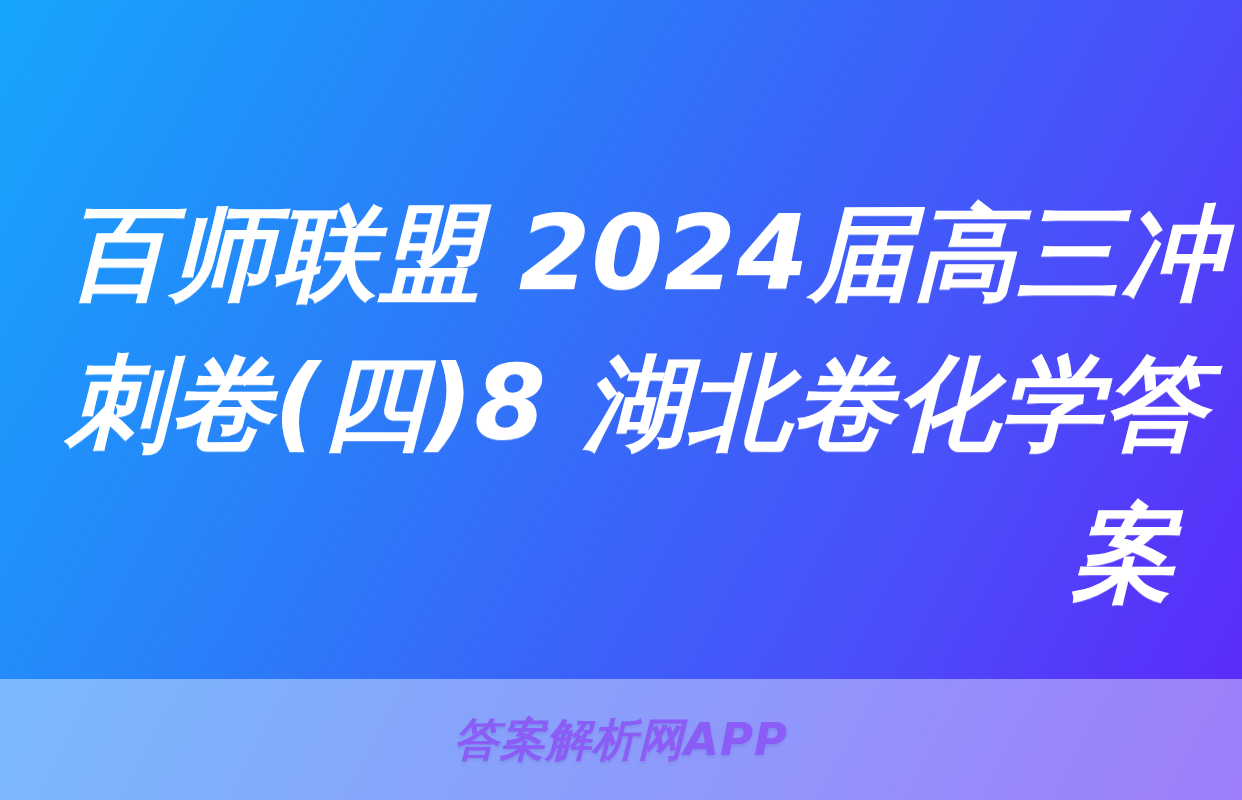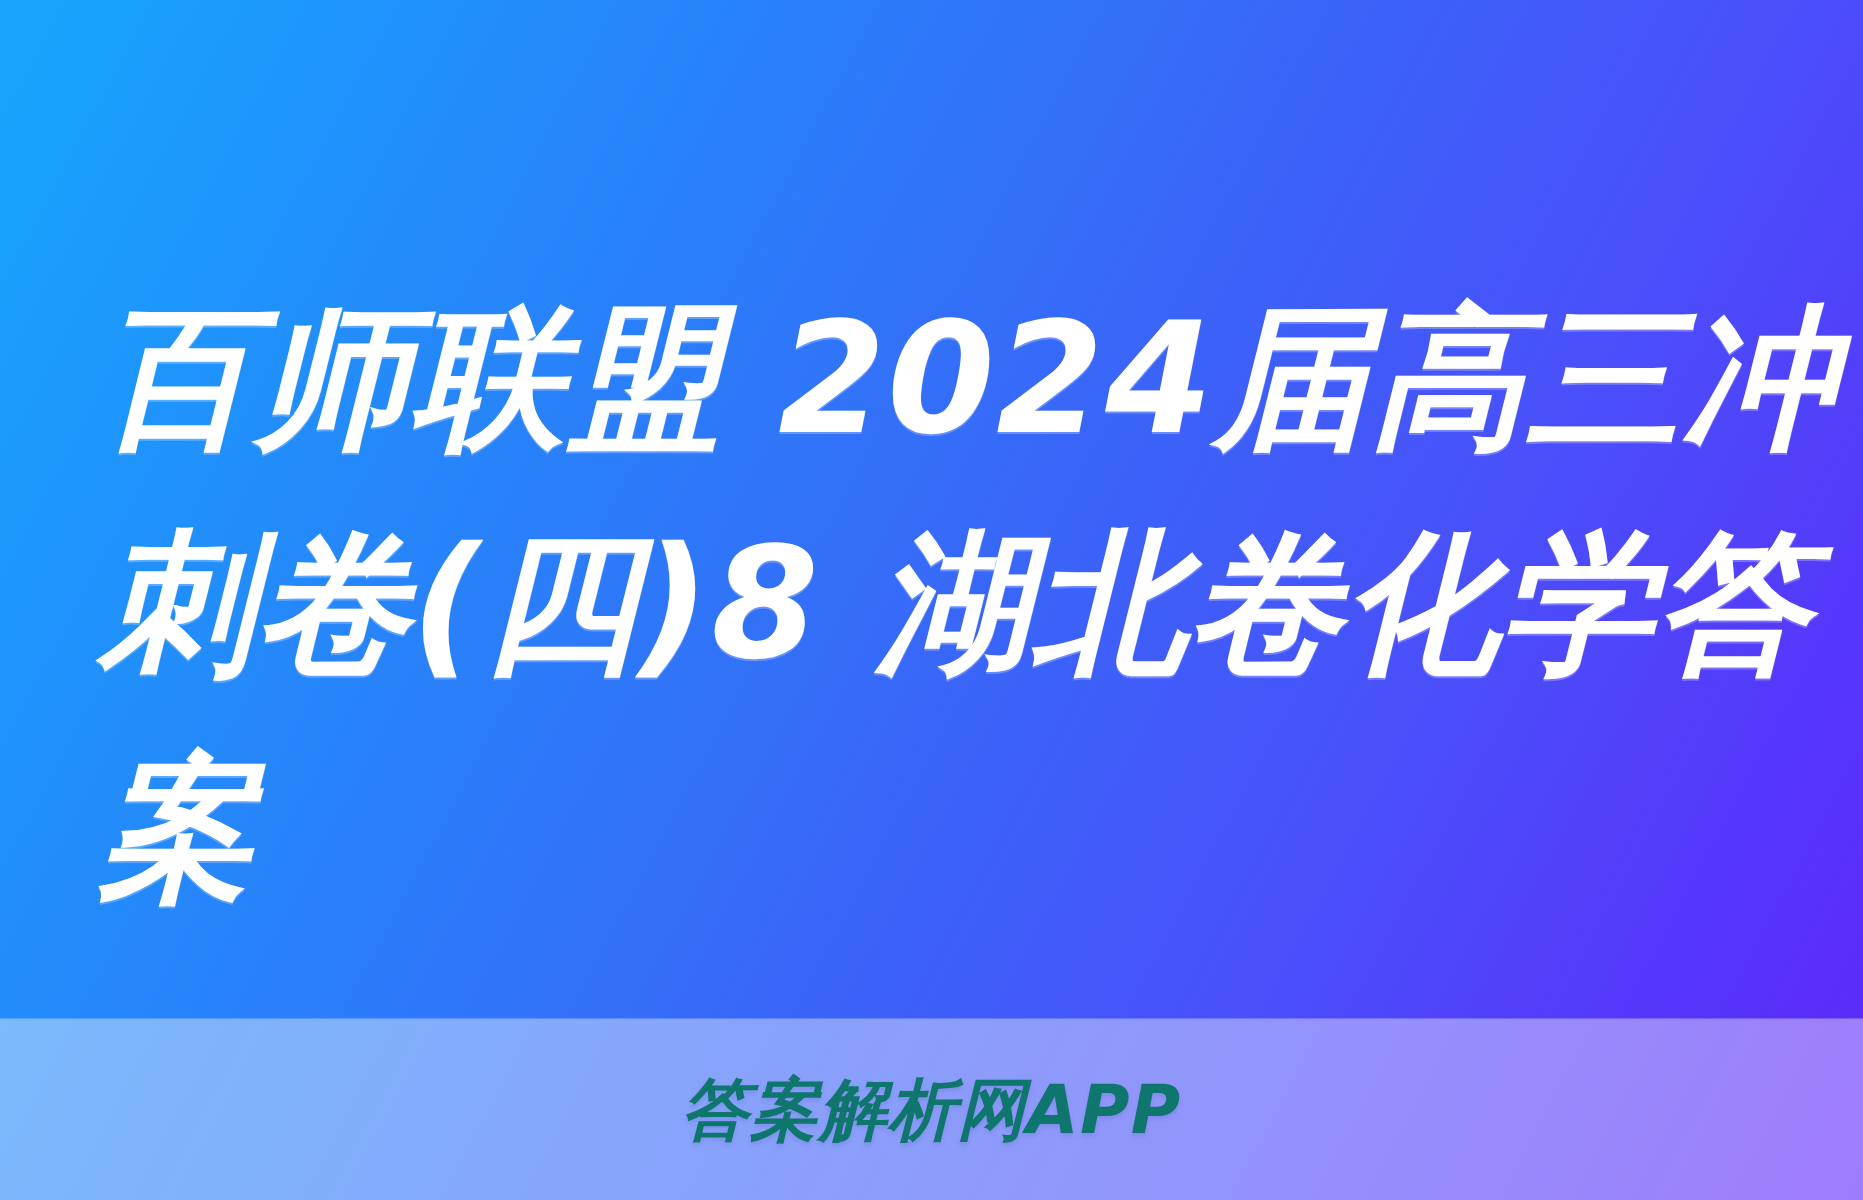--- a/index.html
+++ b/index.html
@@ -27,21 +27,21 @@
                 #5538fa 87%,
                 #5e27f8 100%);
   }
   
   .title-block {
     position: absolute;
     left: 50%;
     transform: translateX(-50%);
     top: 178px;
     width: 1110px;
-    text-align: left;
+    text-align: right;
   }
   .title-line {
     display: block;
     color: #ffffff;
     font-size: 106px;
     line-height: 150px;
     font-weight: 700;
     font-style: italic;
     letter-spacing: 1px;
     white-space: nowrap;
@@ -56,21 +56,21 @@
     left: 0;
     right: 0;
     bottom: 0;
     height: 121px;
     background: rgba(255, 255, 255, 0.40);
     display: flex;
     align-items: center;
     justify-content: center;
   }
   .footer-watermark {
-    color: #0f766e;
+    color: #8b5cf6;
     font-size: 45px;
     font-weight: 700;
     font-style: italic;
     letter-spacing: 1px;
     line-height: 1;
     white-space: nowrap;
     text-shadow: 0 2px 3px rgba(60, 60, 160, 0.16);
   }
 </style>
 </head>

